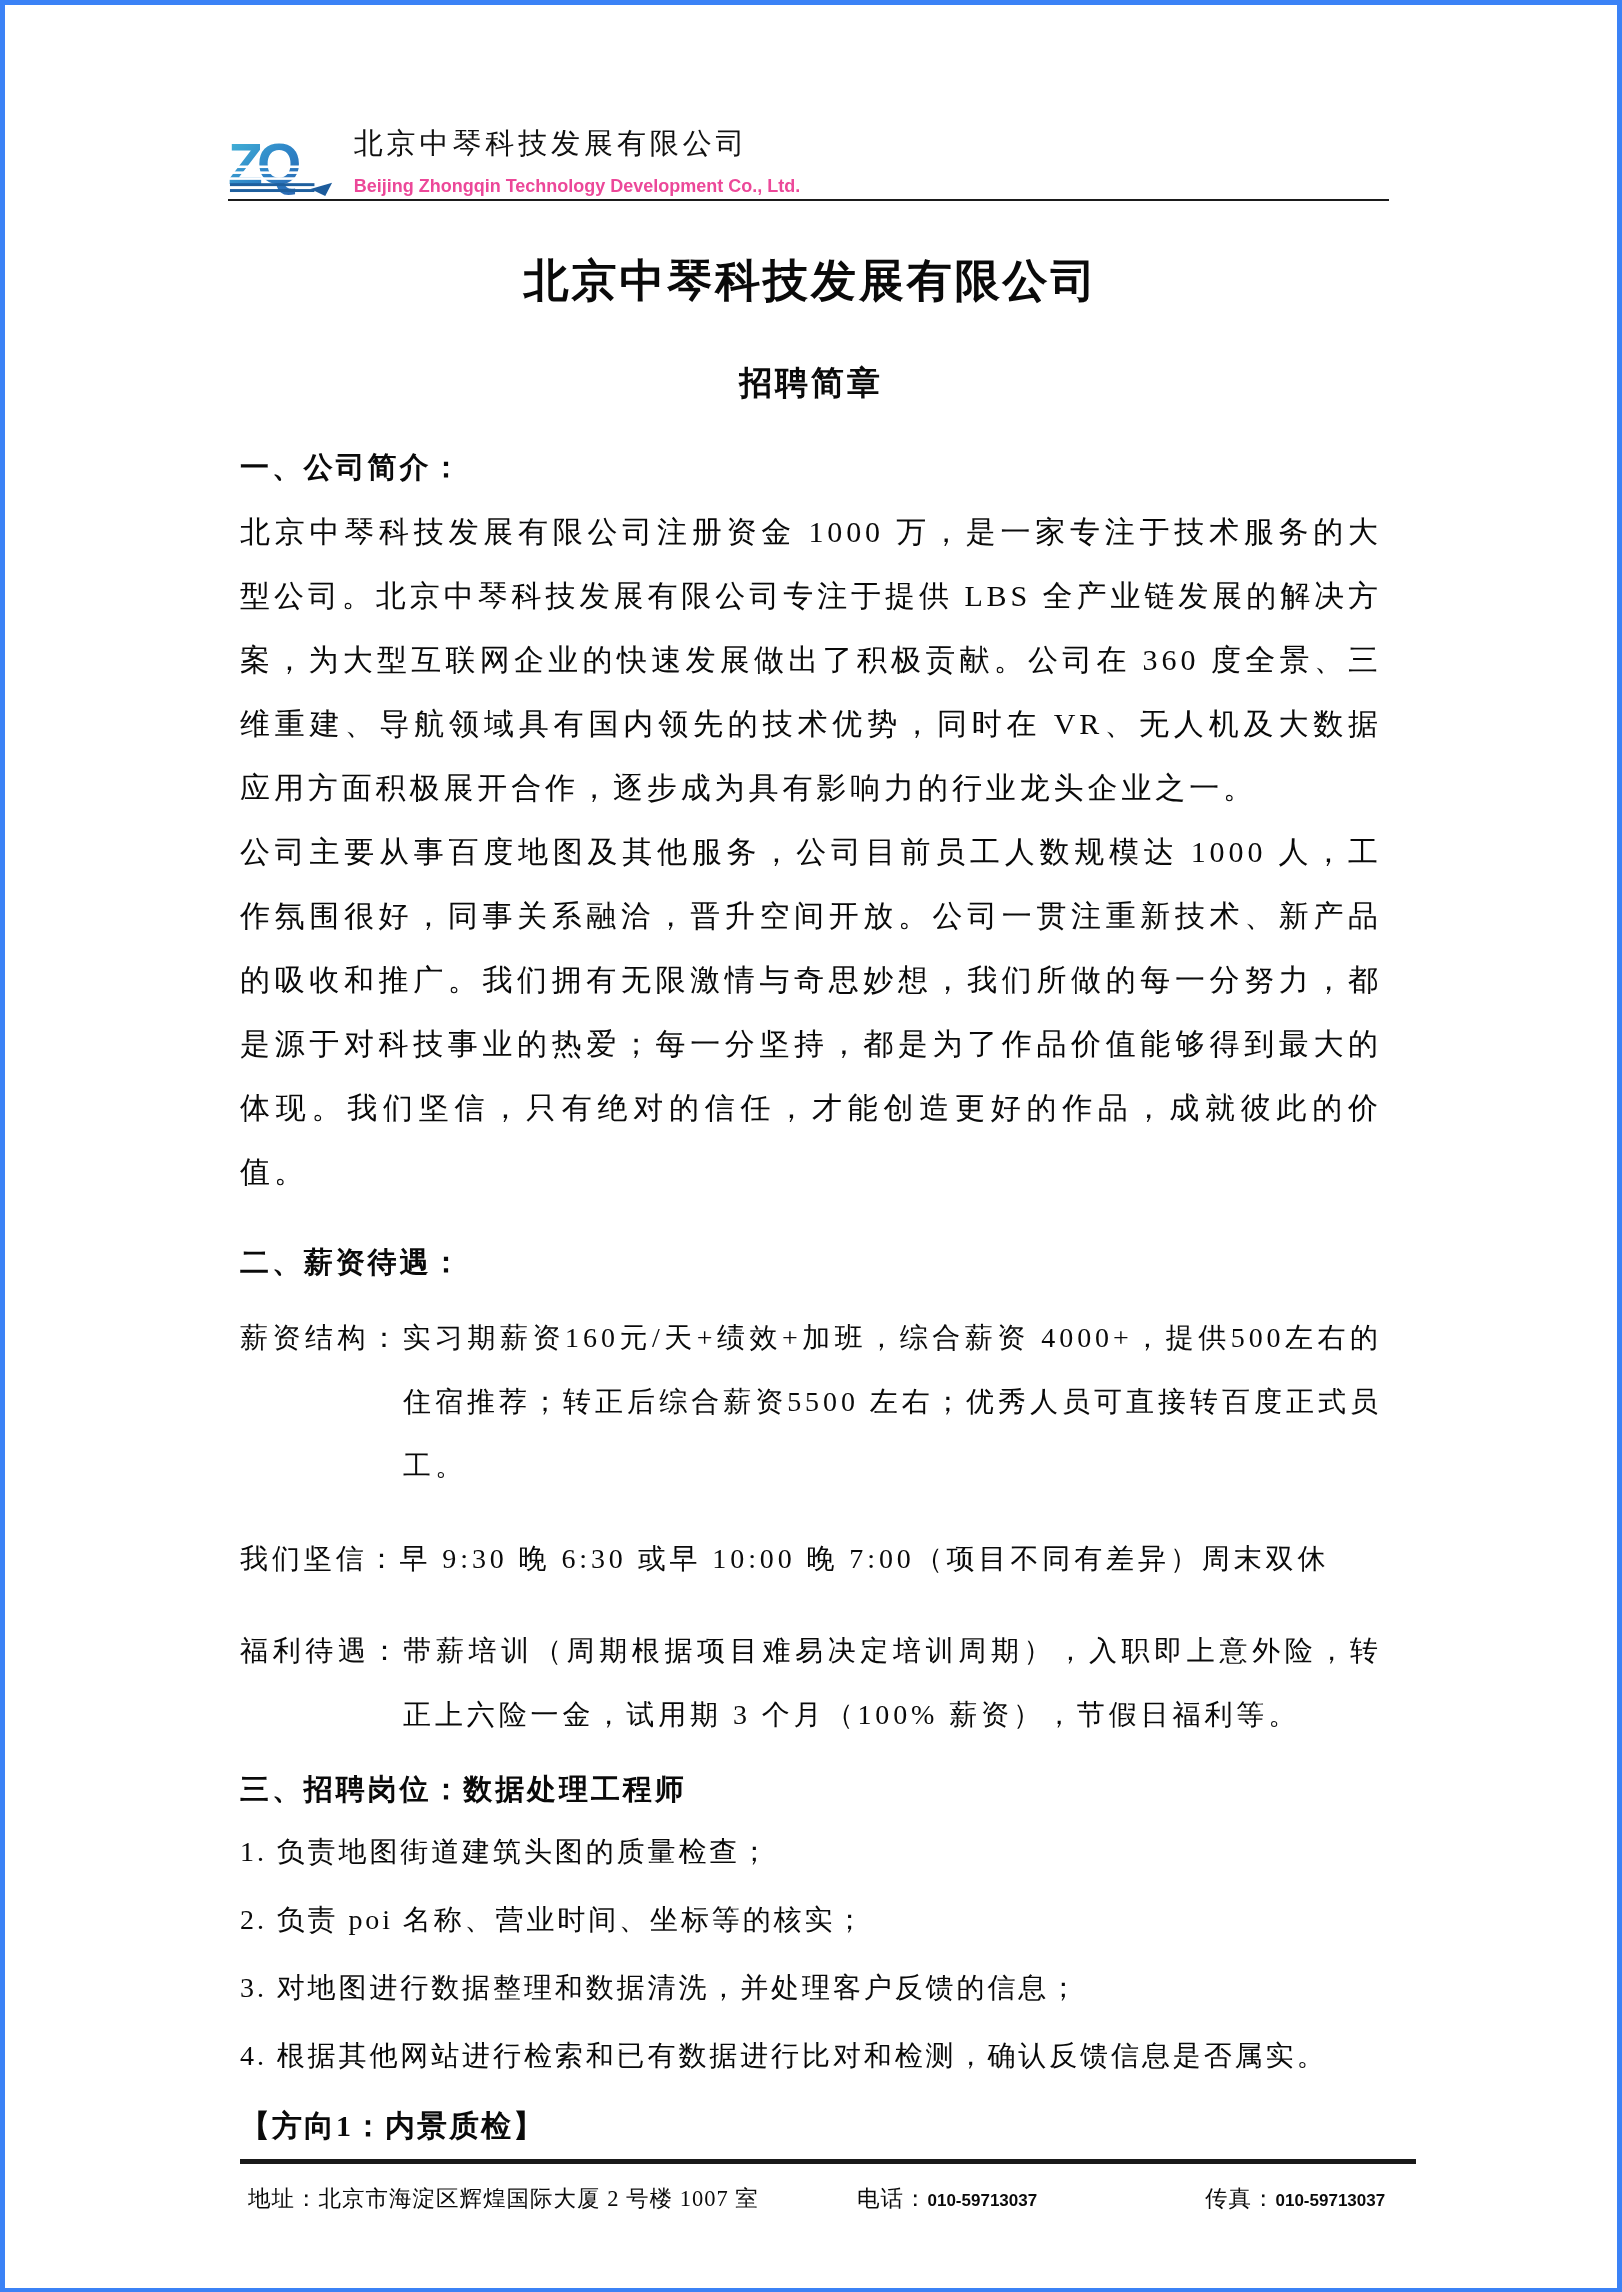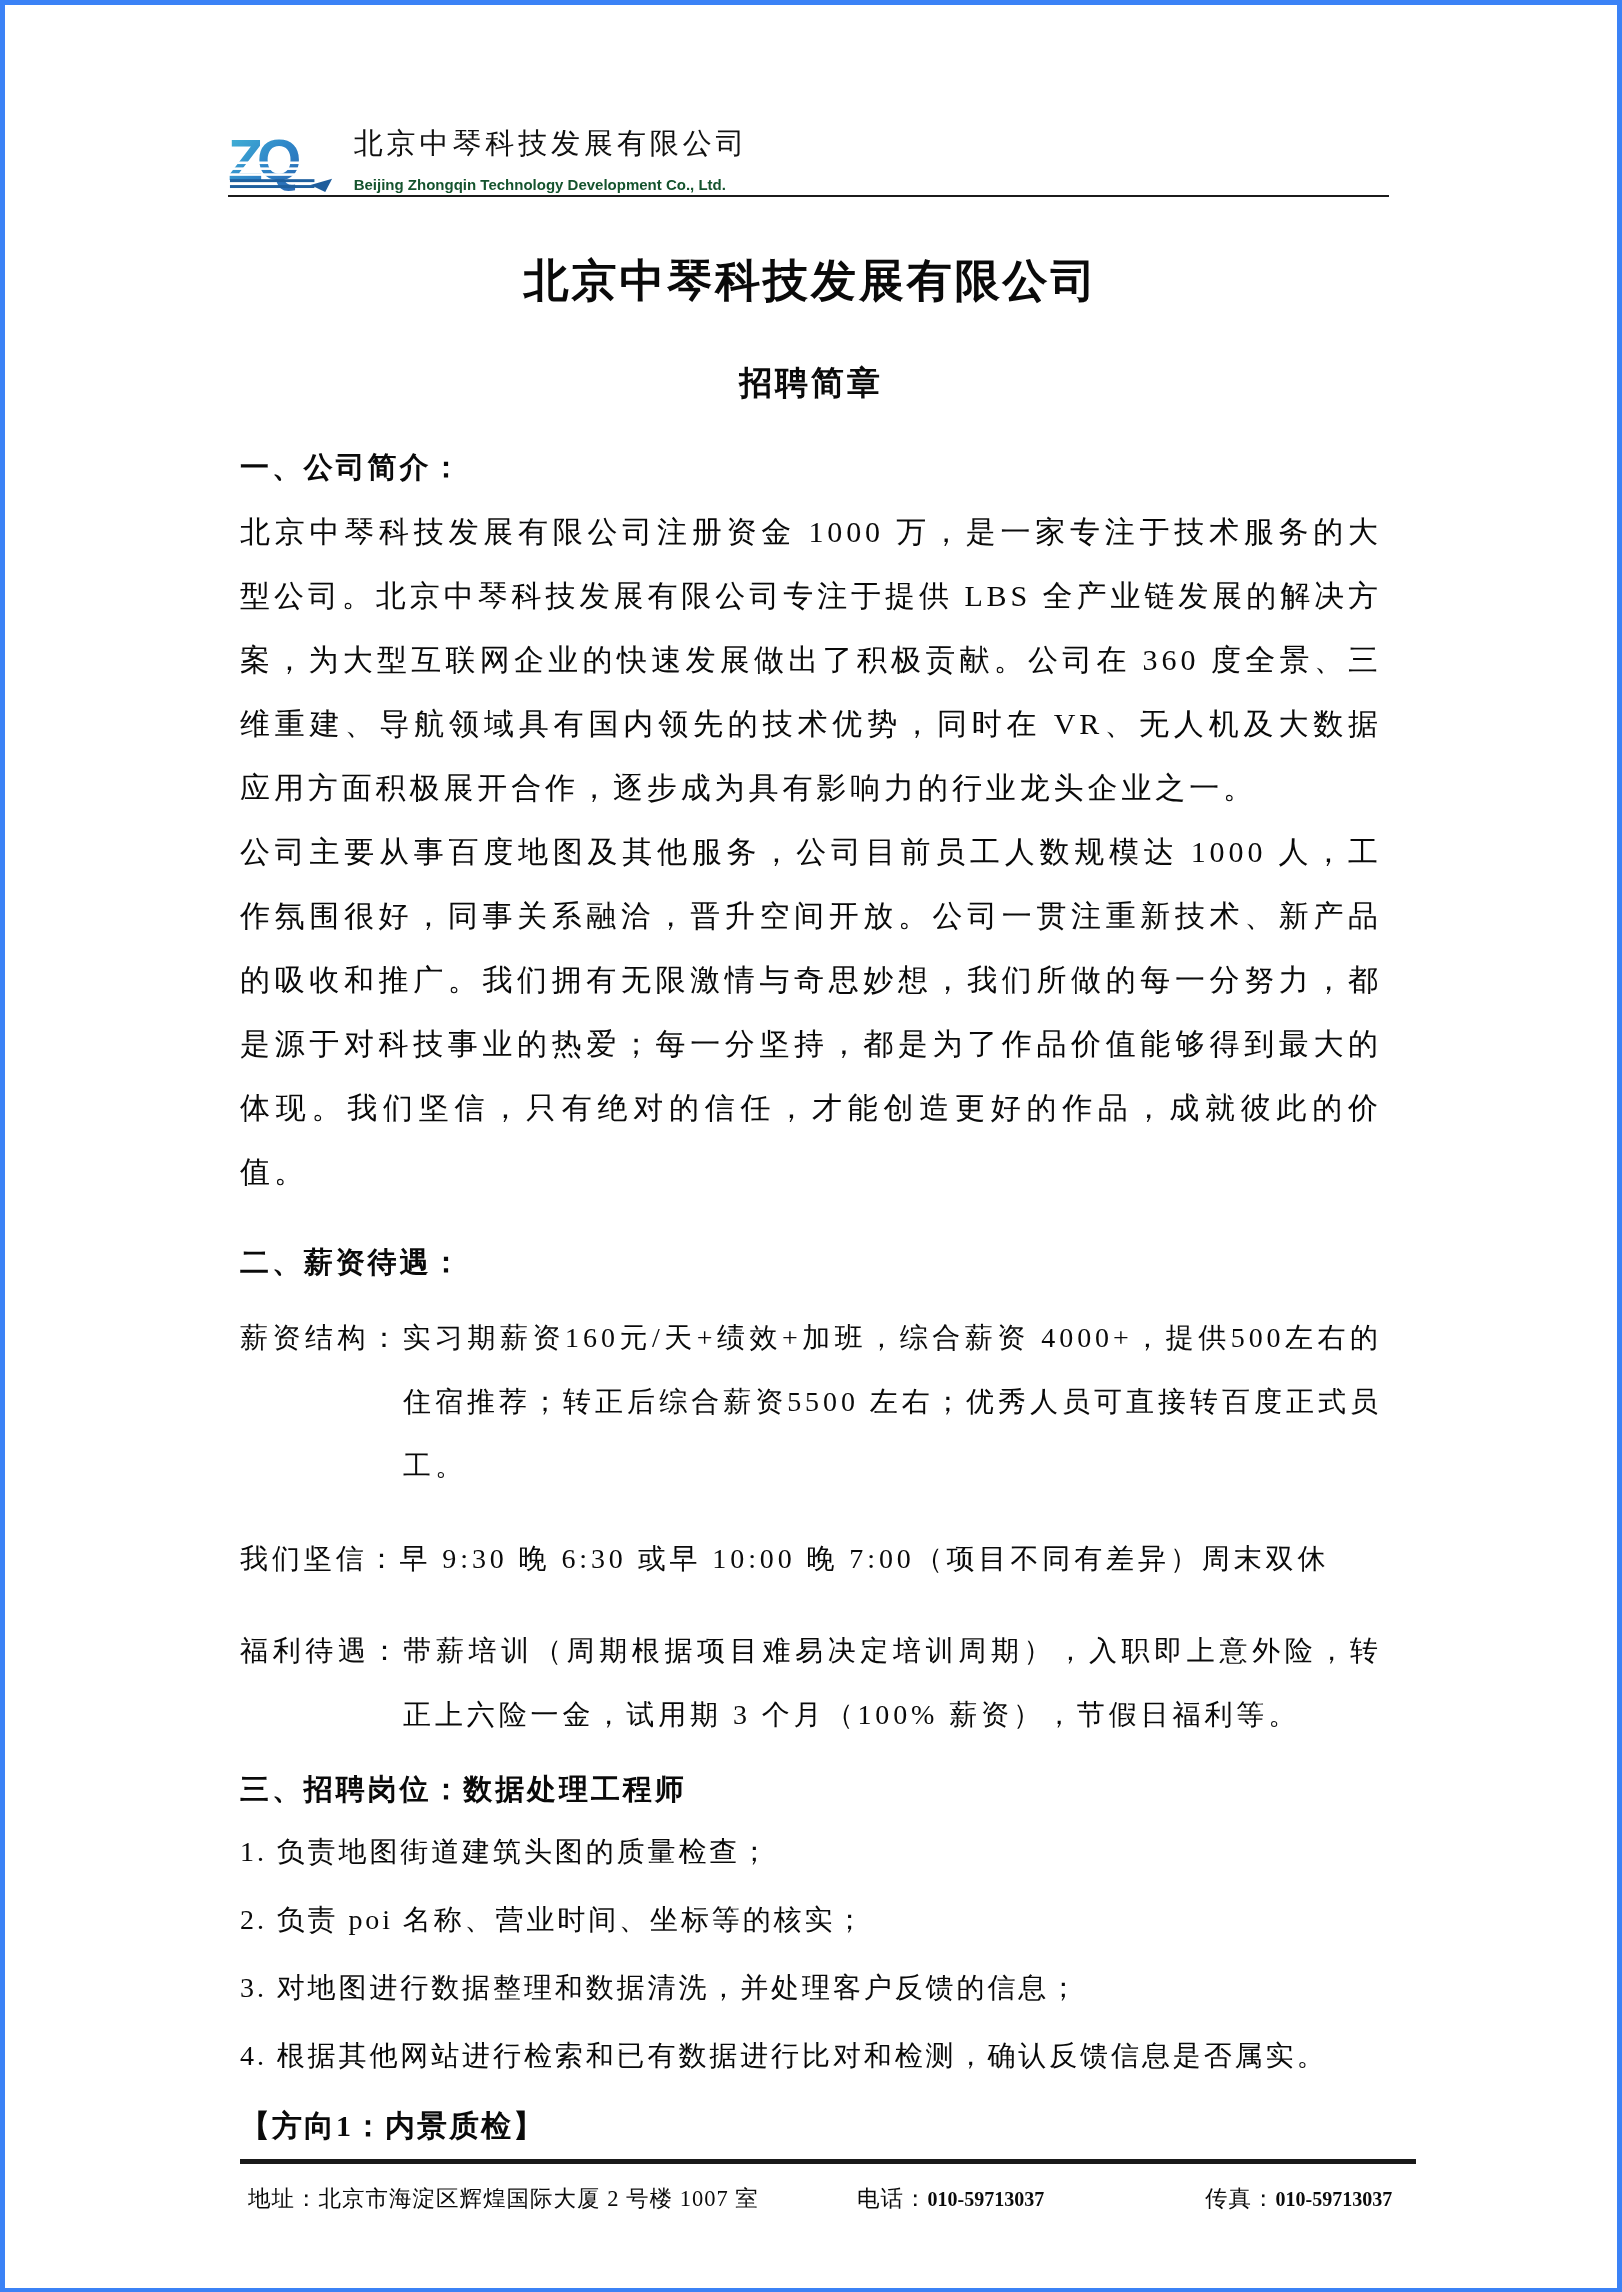--- a/index.html
+++ b/index.html
@@ -19,21 +19,21 @@
     position:absolute; left:223px; right:228px; top:122px;
     display:flex; align-items:flex-end; gap:15.7px;
     border-bottom:2.9px solid #1b1b1b;
     padding-bottom:1px;
   }
   .logo-box { width:110px; height:65px; flex:0 0 auto; }
   .header-names { padding-bottom:1px; }
   .name-zh { font-size:29px; letter-spacing:3.9px; line-height:1.15; color:#111; }
   .name-en {
     font-family:"Liberation Sans","DejaVu Sans",sans-serif;
-    font-weight:700; font-size:15px; letter-spacing:0px; color:#14532d;
+    font-weight:700; font-size:18px; letter-spacing:0px; color:#ec4899;
     margin-top:16px;
   }
 
   
   .content { position:absolute; left:235px; right:235px; top:192px; }
 
   .doc-title {
     font-size:45px; font-weight:700; text-align:center;
     letter-spacing:2.9px; margin:55px 0 0 0; line-height:59px;
   }
@@ -82,22 +82,22 @@
   }
   .doc-footer {
     position:absolute; left:235px; right:201px; top:2178px;
     height:39px; font-size:22.5px; letter-spacing:1px;
   }
   .f-seg { position:absolute; top:0; white-space:nowrap; }
   .f-addr  { left:8px; }
   .f-phone { left:617px; }
   .f-fax   { left:965px; }
   .f-num {
-    font-family:Liberation Serif, serif;
-    font-weight:700; font-size:20px; letter-spacing:0;
+    font-family:Liberation Sans, sans-serif;
+    font-weight:700; font-size:17px; letter-spacing:0;
   }
 </style>
 </head>
 <body>
 
 <div class="page">
 
   <header class="doc-header">
     <div class="logo-box">
       <svg width="110" height="65" viewBox="0 0 112 66" xmlns="http://www.w3.org/2000/svg">

